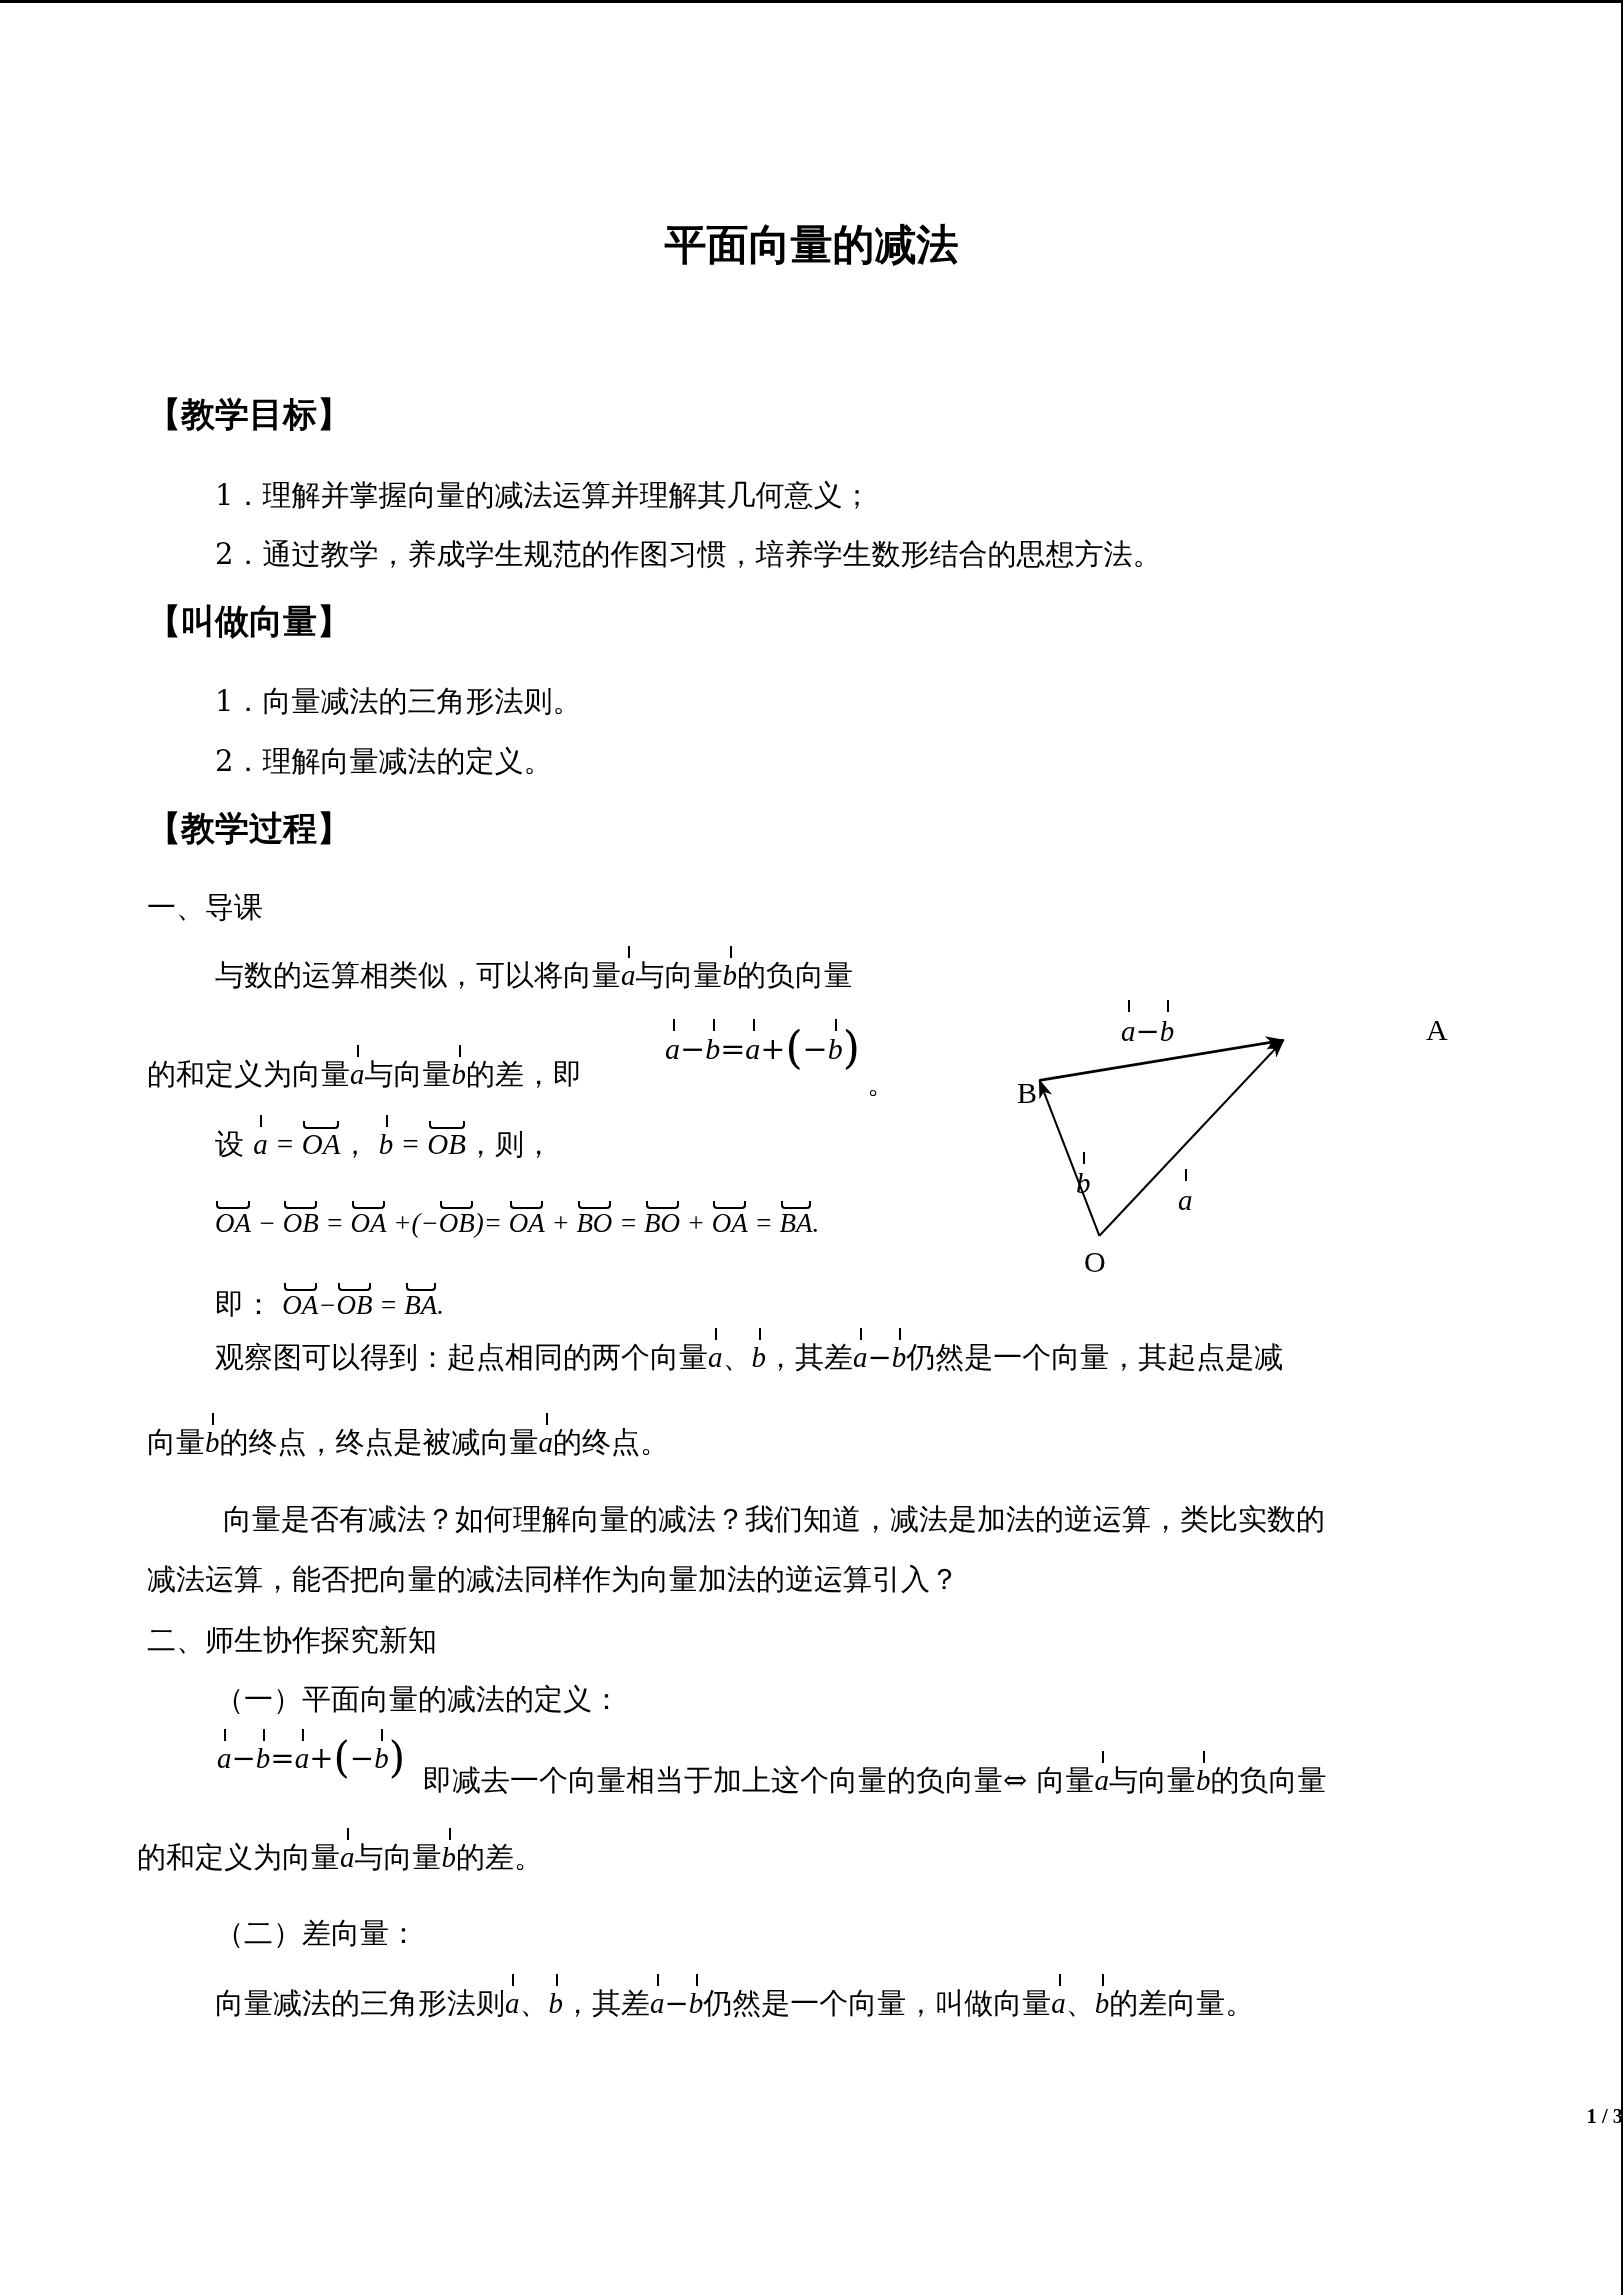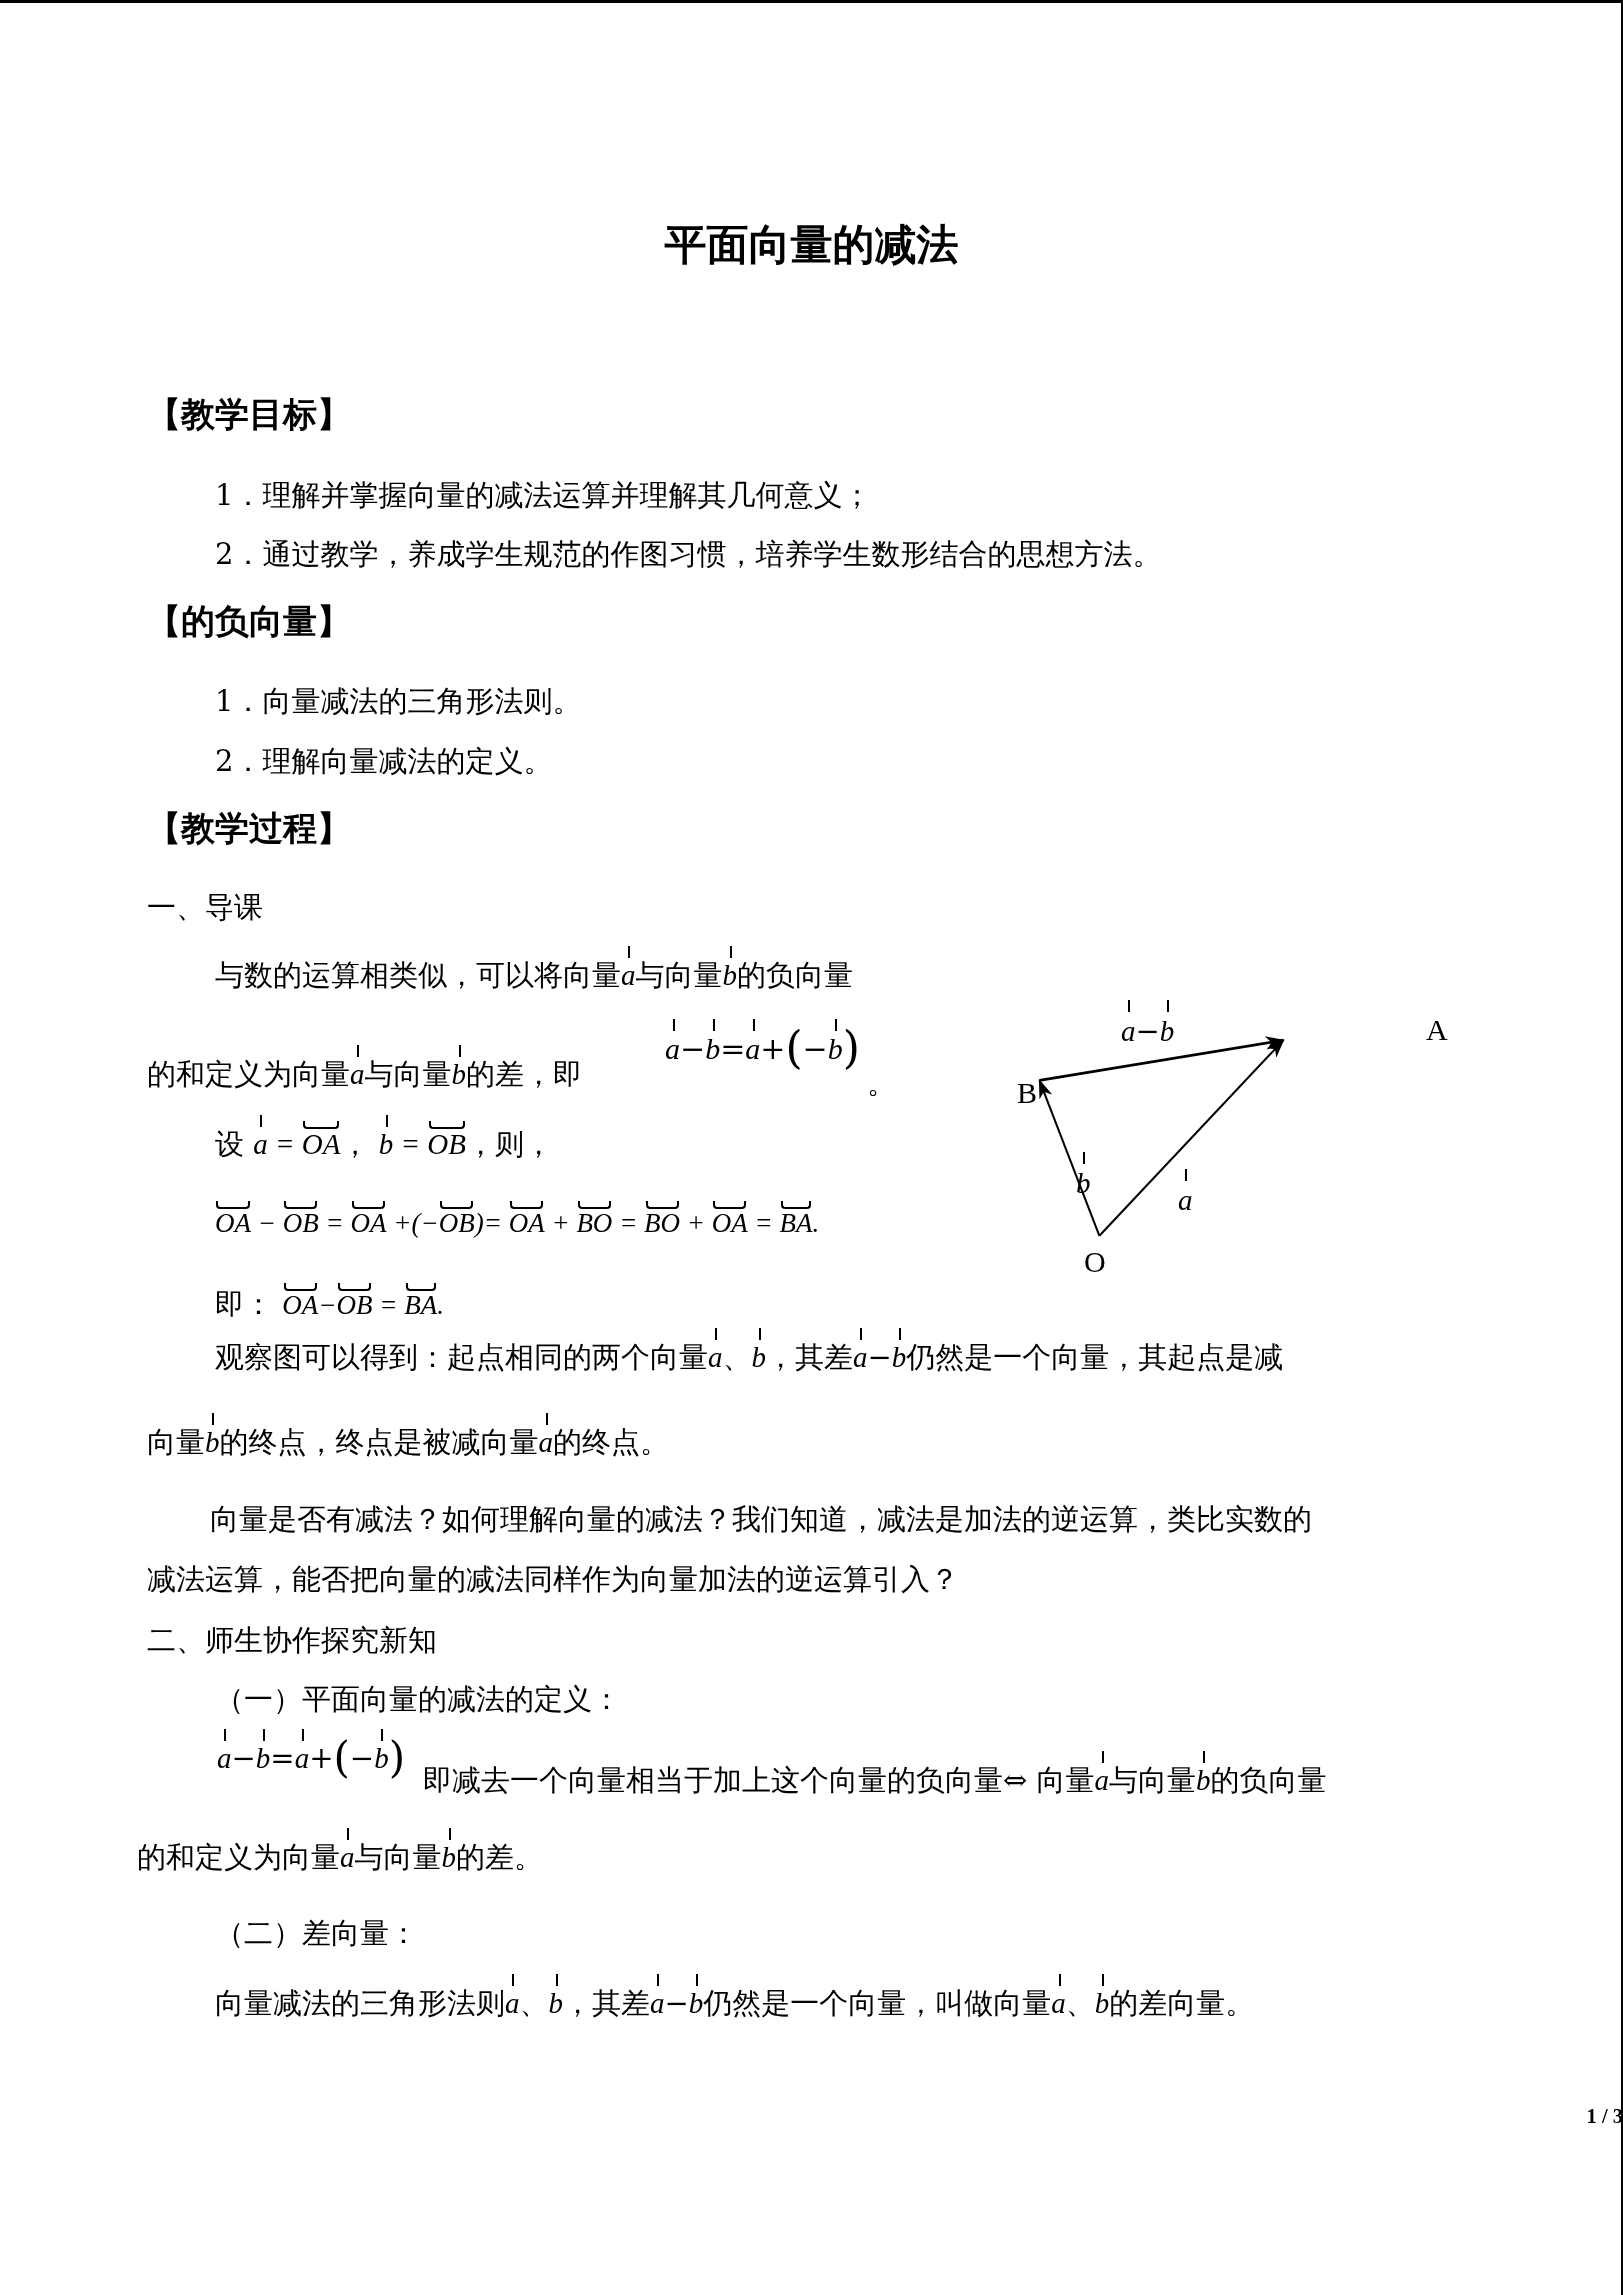--- a/index.html
+++ b/index.html
@@ -25,21 +25,21 @@
 
 <div class="top-border"></div>
 <div class="right-border"></div>
 
 <div class="abs title">平面向量的减法</div>
 
 <div class="abs h-section" style="top:392px">【教学目标】</div>
 <div class="abs body" style="left:215px; top:481px">1．理解并掌握向量的减法运算并理解其几何意义；</div>
 <div class="abs body" style="left:215px; top:540px">2．通过教学，养成学生规范的作图习惯，培养学生数形结合的思想方法。</div>
 
-<div class="abs h-section" style="top:599px">【的负向量】</div>
+<div class="abs h-section" style="top:599px">【叫做向量】</div>
 <div class="abs body" style="left:215px; top:687px">1．向量减法的三角形法则。</div>
 <div class="abs body" style="left:215px; top:747px">2．理解向量减法的定义。</div>
 
 <div class="abs h-section" style="top:806px">【教学过程】</div>
 
 <div class="abs body" style="left:147px; top:893px">一、导课</div>
 
 <div class="abs body" style="left:215px; top:961px">
   <span>与数的运算相类似，可以将向量</span><span class="vec">a</span><span>与向量</span><span class="vec">b</span><span>的负向量</span>
 </div>
@@ -83,21 +83,21 @@
   </span>
 </div>
 
 <div class="abs body" style="left:215px; top:1343px">
   <span>观察图可以得到：起点相同的两个向量</span><span class="vec">a</span><span>、</span><span class="vec">b</span><span>，其差</span><span class="vec">a</span><span>−</span><span class="vec">b</span><span>仍然是一个向量，其起点是减</span>
 </div>
 <div class="abs body" style="left:147px; top:1428px">
   <span>向量</span><span class="vec">b</span><span>的终点，终点是被减向量</span><span class="vec">a</span><span>的终点。</span>
 </div>
 
-<div class="abs body" style="left:210px; top:1505px">向量是否有减法？如何理解向量的减法？我们知道，减法是加法的逆运算，类比实数的</div>
+<div class="abs body" style="left:223px; top:1505px">向量是否有减法？如何理解向量的减法？我们知道，减法是加法的逆运算，类比实数的</div>
 <div class="abs body" style="left:147px; top:1565px">减法运算，能否把向量的减法同样作为向量加法的逆运算引入？</div>
 
 <div class="abs body" style="left:147px; top:1626px">二、师生协作探究新知</div>
 <div class="abs body" style="left:215px; top:1685px">（一）平面向量的减法的定义：</div>
 
 <div class="abs body" style="left:217px; top:1737px; font-size:29px">
   <span class="vec">a</span><span>−</span><span class="vec">b</span><span>=</span><span class="vec">a</span><span>+</span><span style="font-size:42px;vertical-align:-4.1px">(</span><span>−</span><span class="vec">b</span><span style="font-size:42px;vertical-align:-4.1px">)</span>
 </div>
 <div class="abs body" style="left:423px; top:1766px">
   <span>即减去一个向量相当于加上这个向量的负向量⇔ 向量</span><span class="vec">a</span><span>与向量</span><span class="vec">b</span><span>的负向量</span>

